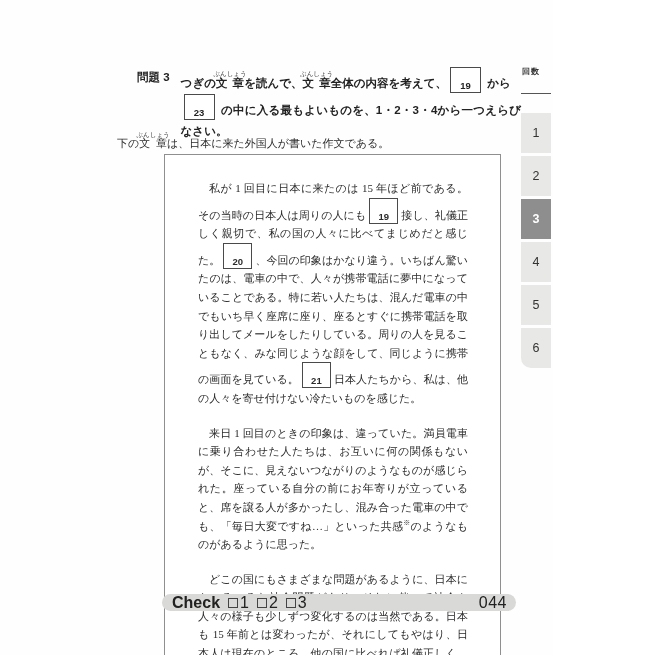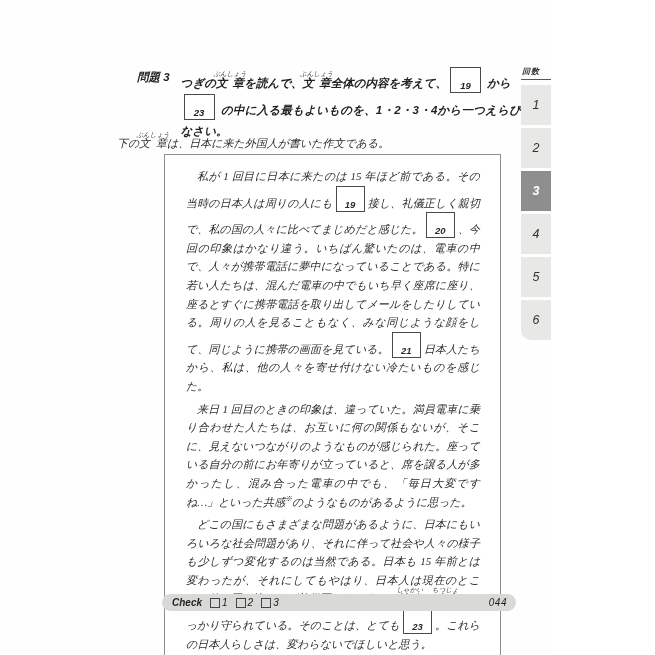--- a/index.html
+++ b/index.html
@@ -6,21 +6,20 @@
     --page-bg:#fefefe; --text:#2b2b2b; --box-border:#8f8f8f;
     --tab-bg:#e8e8e6; --tab-active-bg:#8e8e8e; --tab-active-text:#ffffff;
     --footer-bar-bg:#d9d9d7; --blank-border:#4a4a4a;
   }
   html,body{margin:0;padding:0;}
   body{background:#fff;}
   .canvas{
     position:relative; width:553px; height:655px; overflow:hidden;
     background:var(--page-bg); color:var(--text);
     font-family:"Liberation Serif","DejaVu Serif",serif;
-    font-style:italic;
   }
   
   .qheader{
     position:absolute; left:137px; top:67px; width:384px;
     display:flex; gap:11px;
     font-family:"Liberation Sans","DejaVu Sans",sans-serif;
     font-size:11.5px; line-height:21px; font-weight:600; color:#222;
   }
   .qheader .qlabel{flex:0 0 auto; white-space:nowrap;}
   .qheader .qtext{flex:1 1 auto; text-align:justify;}
@@ -29,55 +28,55 @@
     position:absolute; left:117px; top:131px; width:400px;
     font-size:11px; line-height:20px;
   }
   
   .pbox{
     position:absolute; left:164px; top:154px; width:337px; box-sizing:border-box;
     border:1px solid var(--box-border); background:#fff;
     padding:8px 16px 12px 17px;
     font-size:11px; line-height:18.6px; text-align:justify;
   }
-  .para{margin:4px; text-indent:1em;}
+  .para{margin:16px; text-indent:1em;}
   .note{margin:17px 0 0; text-indent:1em; font-size:10.5px;}
   
   .blank{
     display:inline-block; box-sizing:border-box; min-width:29px; height:13px;
     border:1px solid var(--blank-border); background:#fff;
     font-family:"Liberation Sans","DejaVu Sans",sans-serif;
     font-size:9.5px; font-weight:bold; line-height:11px; text-align:center;
     vertical-align:-1px; margin:0 3px; text-indent:0; padding:12px 2px;
   }
   .qheader .blank{height:14px; line-height:12px; min-width:31px; vertical-align:-2px;}
   sup.noteref{font-size:7px; line-height:0; vertical-align:super;}
   ruby rt{font-size:6.5px; letter-spacing:0; color:#333; font-weight:normal;}
   
   .sidebar{position:absolute; left:521px; top:66px; width:30px;
     font-family:"Liberation Sans","DejaVu Sans",sans-serif;}
   .sidebar .slabel{
     font-size:8px; font-weight:bold; color:#333; letter-spacing:1px;
-    padding:0 0 2px 1px; border-bottom:1px solid #555; margin-bottom:5px;
+    padding:0 0 16px 1px; border-bottom:1px solid #555; margin-bottom:19px;
   }
   .tab{
     width:30px; height:40px; margin-bottom:3px; background:var(--tab-bg);
     display:flex; align-items:center; justify-content:center;
     font-size:12.5px; color:#333;
   }
   .tab.active{background:var(--tab-active-bg); color:var(--tab-active-text); font-weight:bold;}
   .tab:last-child{border-bottom-left-radius:10px;}
   
   .footer{
     position:absolute; left:162px; top:594px; width:354px; height:17px;
     box-sizing:border-box; background:var(--footer-bar-bg); border-radius:9px;
     display:flex; align-items:center; justify-content:space-between;
     padding:0 9px 0 10px;
     font-family:"Liberation Sans","DejaVu Sans",sans-serif;
-    font-size:10px; color:#222; font-weight:600;
+    font-size:16px; color:#222; font-weight:600;
   }
   .footer .checks{display:flex; align-items:center; gap:8px;}
   .chk{display:inline-flex; align-items:center; gap:2px; font-weight:normal;}
   .chk-box{display:inline-block; width:8px; height:8px; border:1px solid #444; background:transparent;}
   .pageno{font-weight:normal; letter-spacing:0.5px;}
 </style>
 </head>
 <body>
 
 <div class="canvas">

